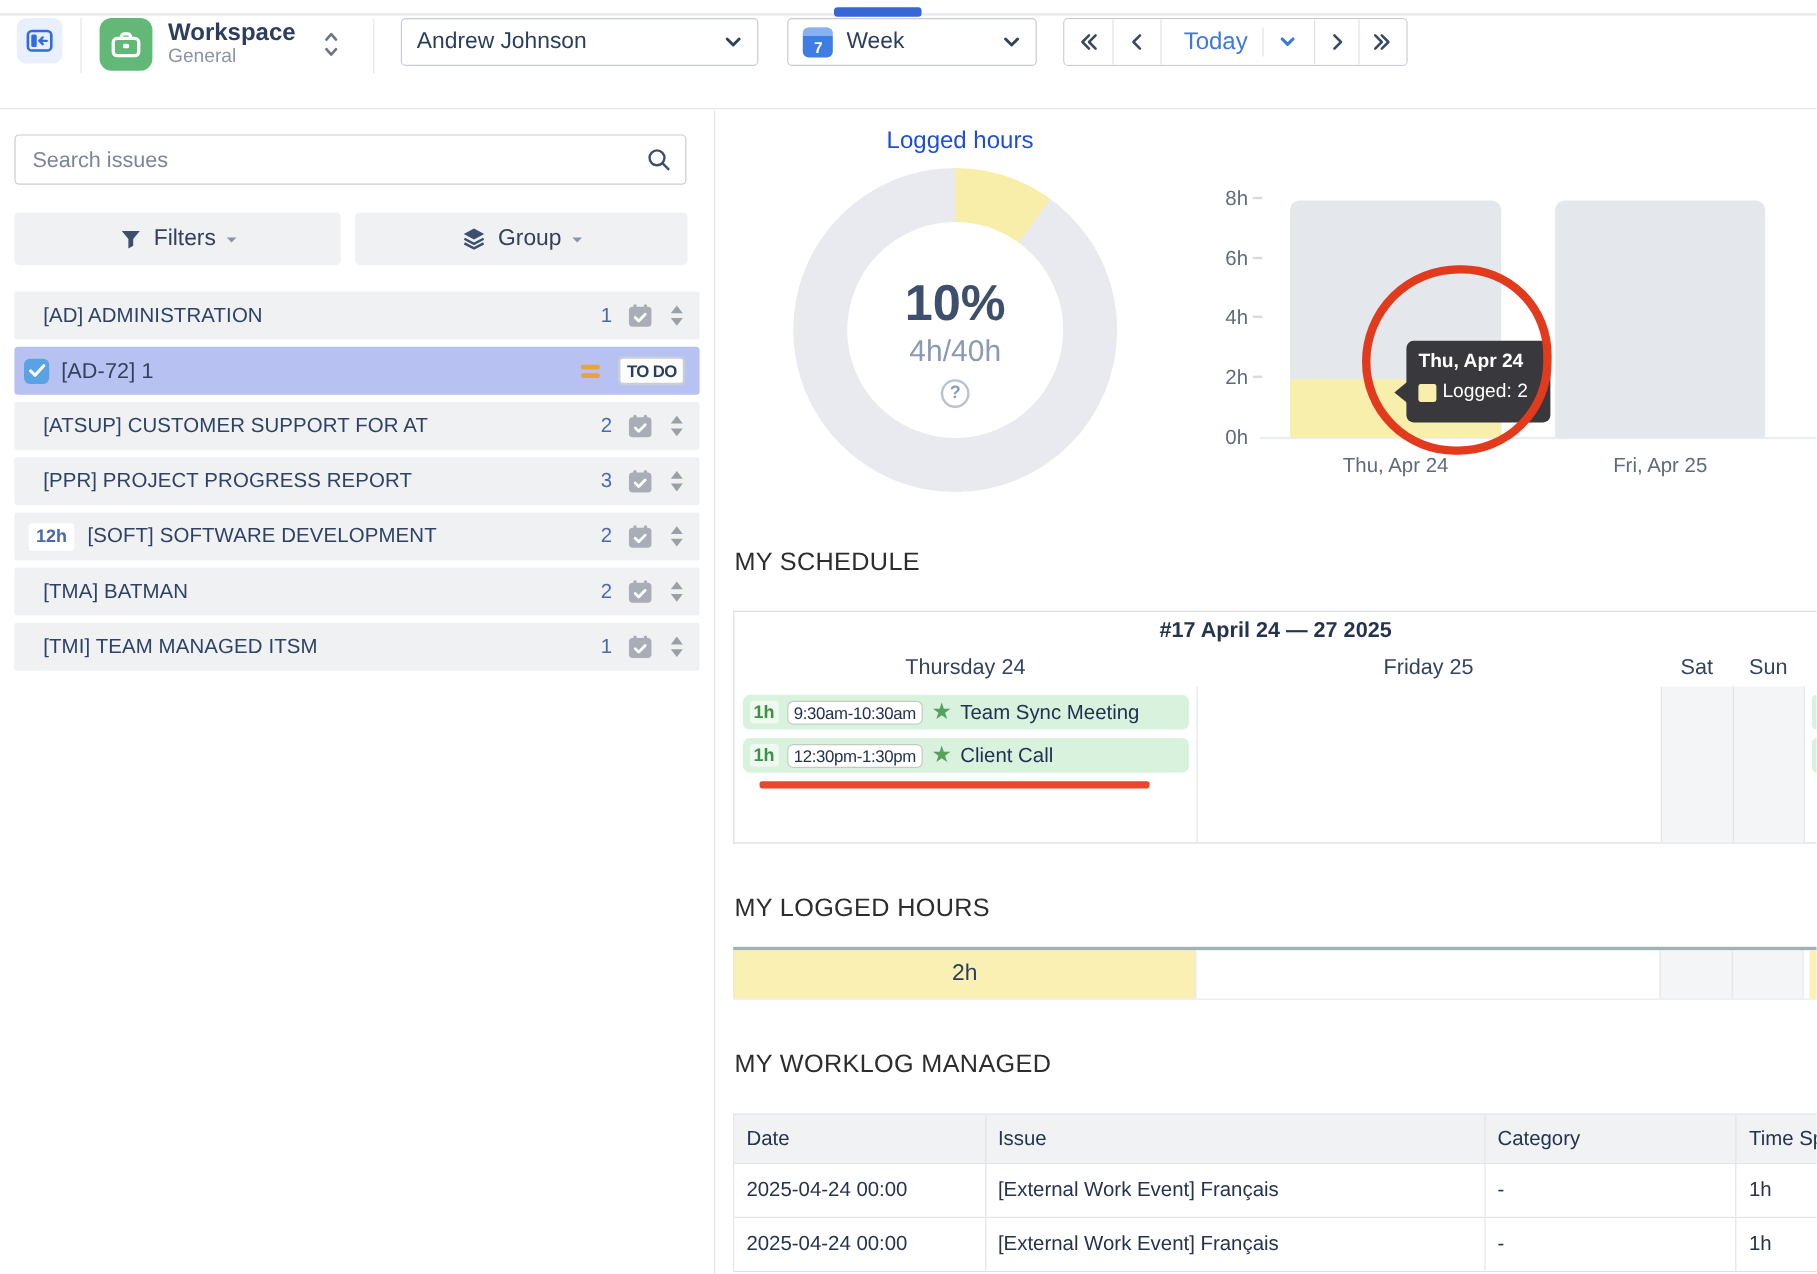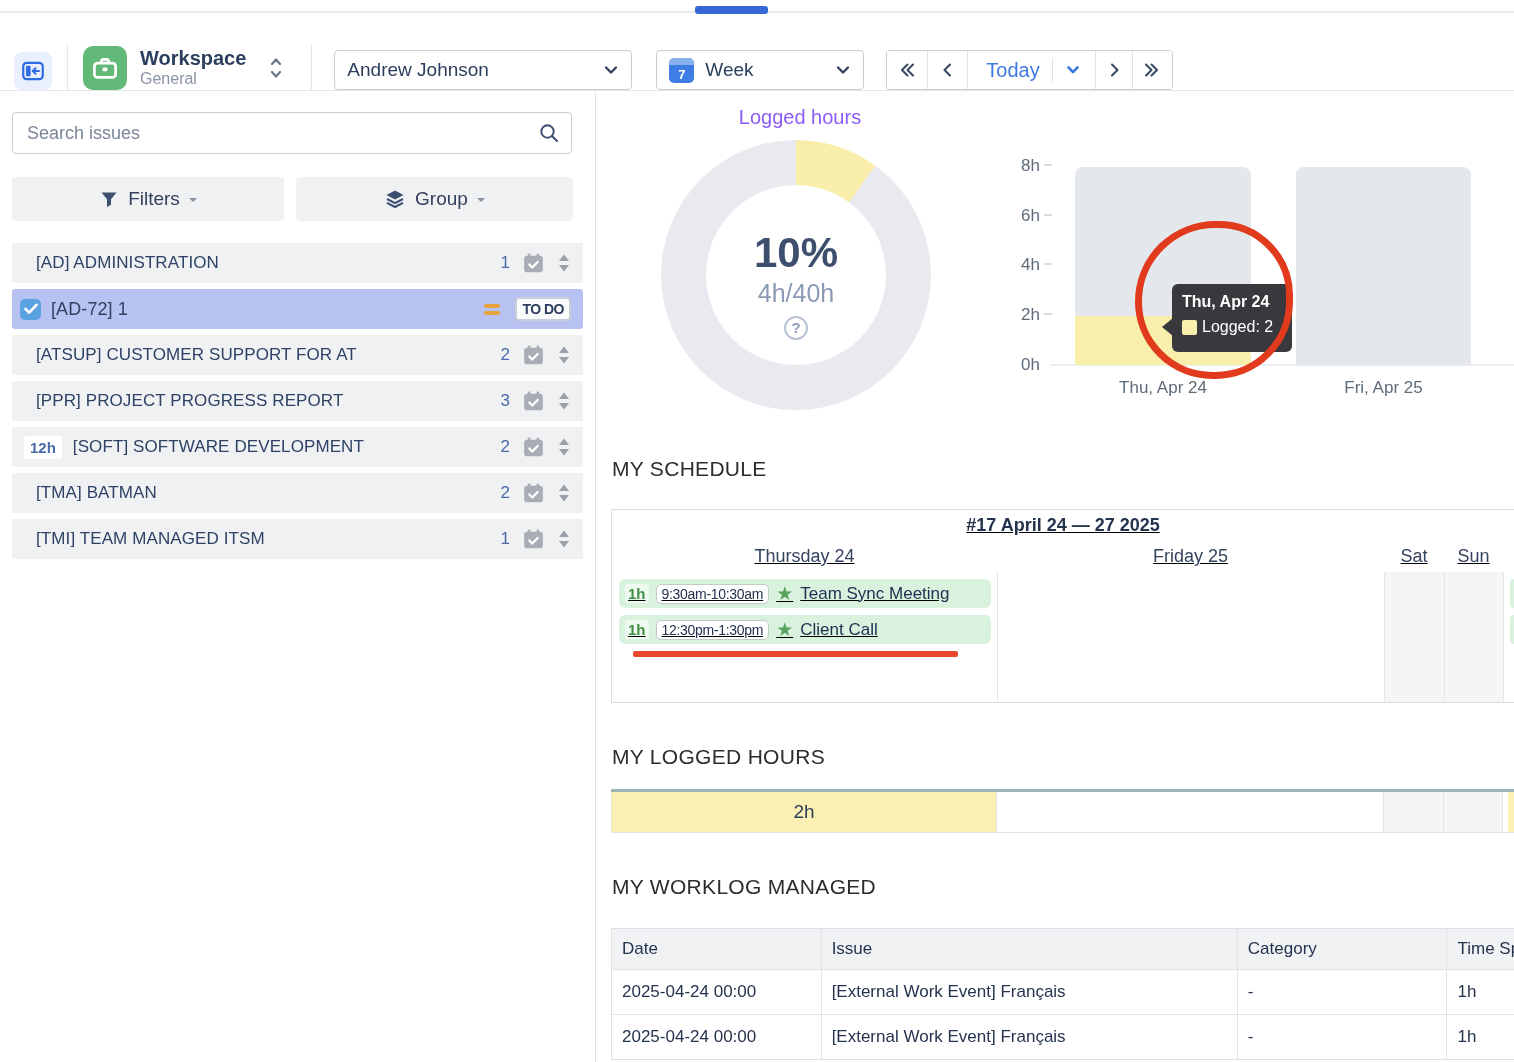--- a/index.html
+++ b/index.html
@@ -6,21 +6,21 @@
   html,body { width:1514px; height:1062px; overflow:hidden; background:#fff;
     font-family:"Liberation Sans", sans-serif; }
   #app { position:relative; width:1514px; height:1062px; background:#fff; overflow:hidden; }
 
   
   .tabstrip { position:absolute; left:0; top:0; width:100%; height:13px; border-bottom:2px solid #e8e9ec; background:#fff; }
   .tab-indicator { position:absolute; left:695px; top:6px; width:73px; height:8px; border-radius:3px; background:#3567d6; }
 
   
   .toolbar { position:absolute; left:0; top:15px; width:100%; height:76px; background:#fff;
-    border-bottom:1px solid #e4e6ea; display:flex; align-items:flex-end; padding:0 14px; }
+    border-bottom:1px solid #e4e6ea; display:flex; align-items:flex-start; padding:0 14px; }
   .icon-btn { width:38px; height:38px; border-radius:8px; background:#e9effc; display:flex; align-items:center; justify-content:center; cursor:pointer; }
   .v-divider { width:1px; height:46px; background:#e3e5e9; margin:0 15px; }
   .workspace { display:flex; align-items:center; gap:13px; cursor:pointer; }
   .workspace-avatar { width:44px; height:44px; border-radius:10px; background:#62b877; display:flex; align-items:center; justify-content:center; }
   .workspace-title { font-size:20px; font-weight:700; color:#2c3e5d; line-height:1.1; }
   .workspace-sub { font-size:16px; color:#8a94a6; line-height:1.2; }
   .select { height:40px; border:1px solid #c7ccd4; border-radius:4px; background:#fff;
     display:flex; align-items:center; padding:0 12px; cursor:pointer; color:#2c3e5d; font-size:19px; }
   .select .caret { margin-left:auto; }
   .user-select { width:298px; margin-left:7px; }
@@ -53,21 +53,21 @@
   .proj-right { margin-left:auto; display:flex; align-items:center; gap:11px; }
   .proj-count { font-size:17px; color:#4b6aa9; }
   .proj-row.selected { background:#b7c2f2; border-radius:3px; padding-left:8px; }
   .checkbox { width:21px; height:21px; border-radius:5px; background:#5ba2e3; display:flex; align-items:center; justify-content:center; margin-right:10px; cursor:pointer; }
   .prio-eq { display:flex; flex-direction:column; gap:3px; margin-right:4px; }
   .prio-eq i { display:block; width:16px; height:4px; border-radius:2px; background:#e8a33d; }
   .status-badge { background:#fcfdfd; border:2px solid #c9ced6; border-radius:4px; padding:2px 5px; font-size:14px; font-weight:700; color:#2c3e5d; letter-spacing:-.5px; cursor:pointer; }
   .hours-badge { background:#fff; border-radius:3px; padding:3px 6px; font-size:15px; font-weight:700; color:#4b6aa9; margin-right:11px; }
 
   
-  .donut-title { position:absolute; left:660px; top:106px; width:280px; text-align:center; font-size:20px; color:#8b5cf6; }
+  .donut-title { position:absolute; left:660px; top:106px; width:280px; text-align:center; font-size:20px; color:#1d4ed8; }
   .donut { position:absolute; left:661px; top:140px; width:270px; height:270px; border-radius:50%; }
   .donut-hole { position:absolute; left:45px; top:45px; width:180px; height:180px; border-radius:50%; background:#fff;
     display:flex; flex-direction:column; align-items:center; justify-content:center; gap:2px; padding-top:18px; }
   .donut-pct { font-size:42px; font-weight:700; color:#3e4f6e; }
   .donut-ratio { font-size:25px; color:#8b99b5; }
   .help-circle { width:24px; height:24px; margin-top:6px; border:2px solid #b9c2d3; border-radius:50%; color:#8d9ab3; font-size:15px; font-weight:700; display:flex; align-items:center; justify-content:center; cursor:pointer; }
 
   .ytick { position:absolute; width:34px; text-align:right; font-size:17px; color:#5d6b7a; }
   .ytick-dash { position:absolute; width:8px; height:2px; background:#d8dbe0; }
   .baseline { position:absolute; left:1050px; top:364px; width:464px; height:2px; background:#ecedf0; }
@@ -86,21 +86,21 @@
   .tt-row { display:flex; align-items:center; gap:5px; margin-top:7px; }
   .tt-swatch { width:15px; height:15px; background:#f9efad; border-radius:2px; }
   .tt-label { font-size:16px; white-space:nowrap; }
   .red-circle { position:absolute; left:1135px; top:221px; width:158px; height:158px; border:7px solid #e23a1d;
     border-radius:52% 48% 50% 50%; z-index:50; }
 
   
   .section-h { position:absolute; left:612px; font-size:21px; font-weight:500; color:#2d2d2d; letter-spacing:.3px; }
 
   
-  .sched { position:absolute; left:611px; top:509px; width:903px; height:194px; border:1px solid #d9dce1; border-right:none;text-decoration:underline; }
+  .sched { position:absolute; left:611px; top:509px; width:903px; height:194px; border:1px solid #d9dce1; border-right:none; }
   .sched-week { height:31px; display:flex; align-items:center; justify-content:center; font-size:18px; font-weight:700; color:#24344f; }
   .sched-days { height:31px; display:flex;justify-content:center; }
   .sched-days div { display:flex; align-items:center; justify-content:center; font-size:18px; font-weight:500; color:#34435e; }
   .col-thu { width:385px; } .col-fri { width:387px; } .col-sat { width:60px; } .col-sun { width:59px; } .col-next { flex:1; }
   .sched-body { height:130px; display:flex; }
   .sched-body > div { border-left:1px solid #e3e5e9; height:100%; }
   .sched-body > div:first-child { border-left:none; }
   .cell-gray { background:#f4f5f7; }
   .thu-cell { padding:7px 6px 0 7px; }
   .event { height:29px; display:flex; align-items:center; gap:7px; background:#d9f2de; border-radius:6px; padding:0 8px 0 6px; margin-bottom:7px; cursor:pointer; width:372px; }

